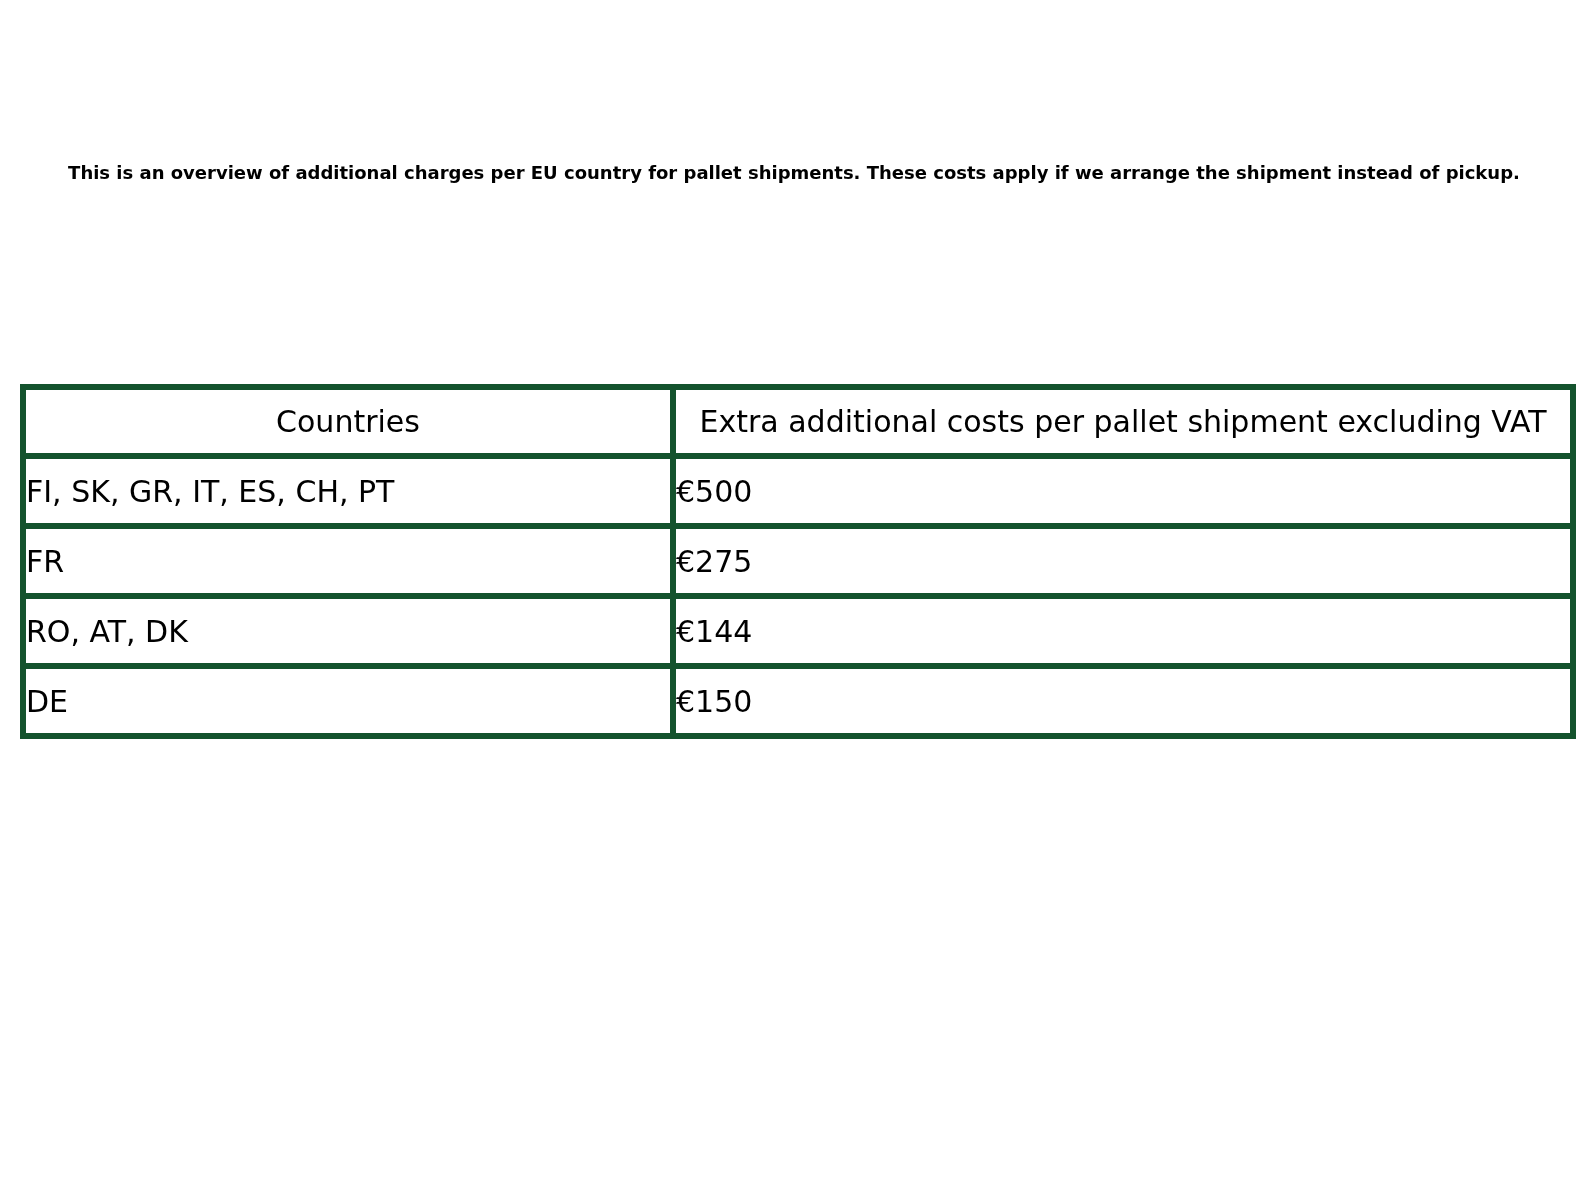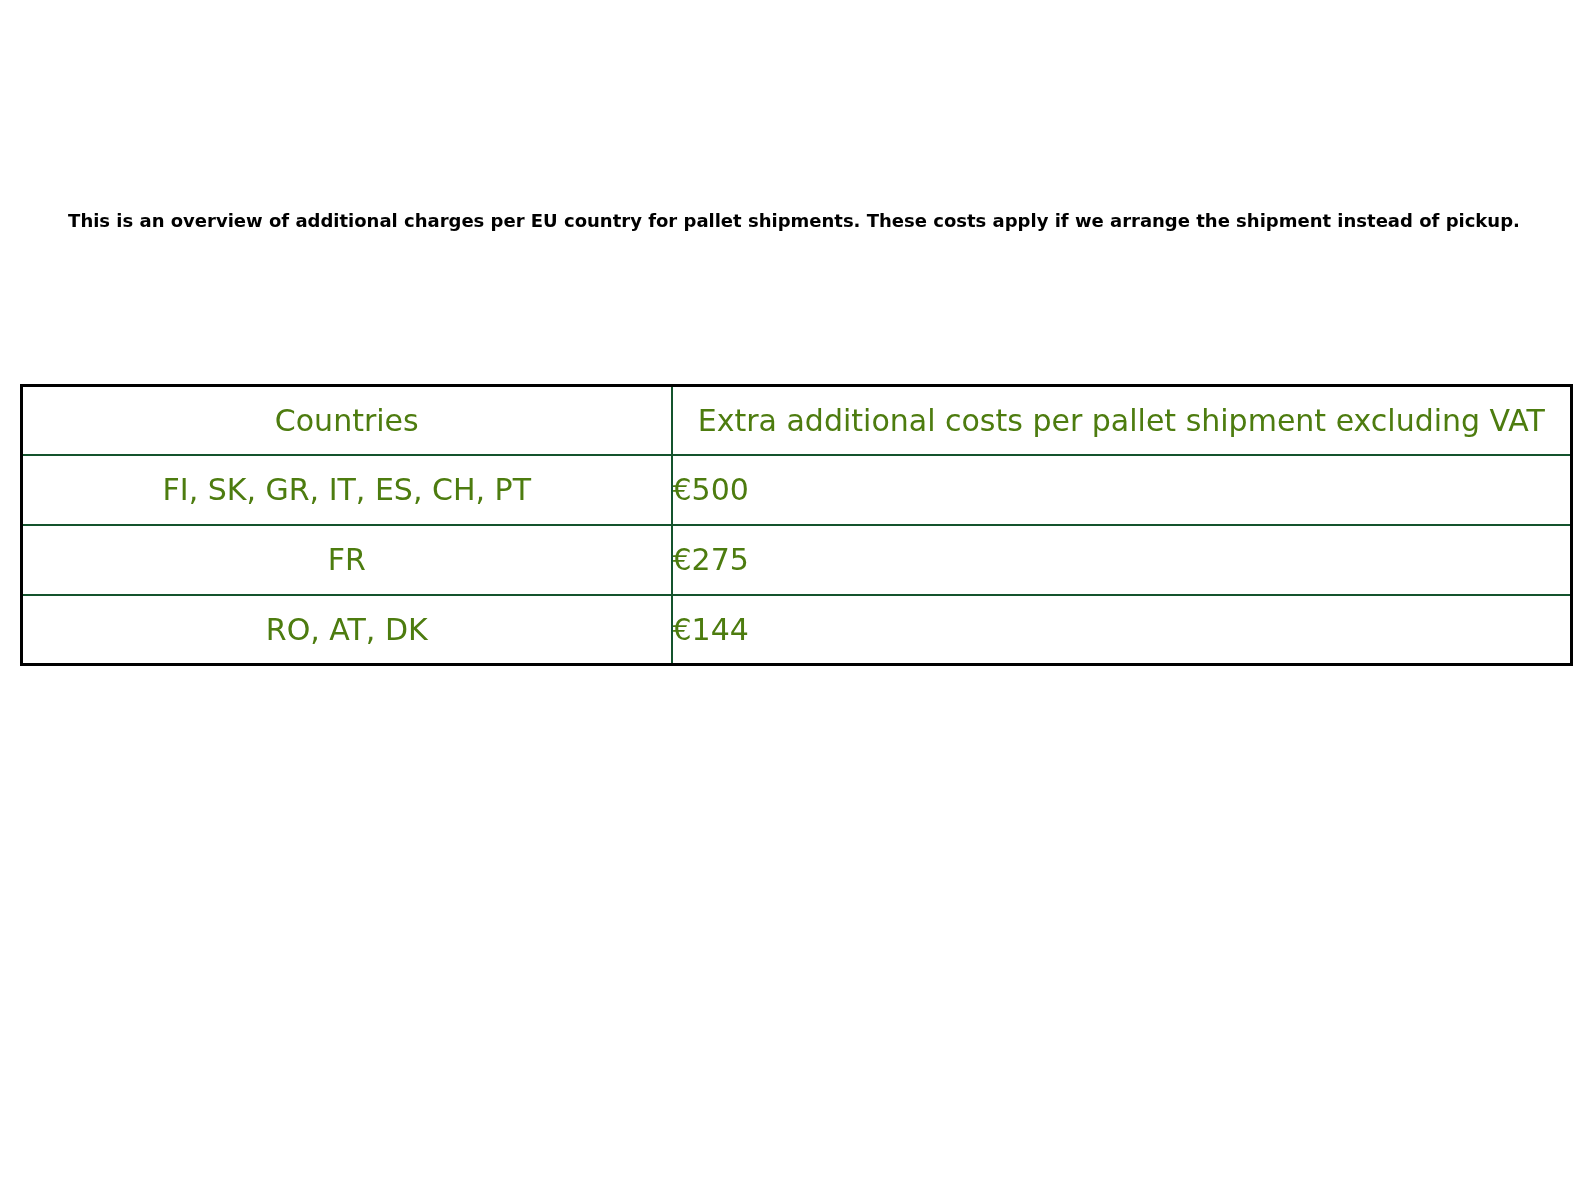--- a/index.html
+++ b/index.html
@@ -19,52 +19,51 @@
     position: absolute;
     left: 0;
     right: 0;
     top: 162px;
     text-align: center;
     font-size: 18px;
     font-weight: bold;
     line-height: 1.25;
     color: #000000;
     white-space: nowrap;
-    margin-top: 48px;
   }
   table.charges {
     position: absolute;
     left: 20px;
     top: 384px;
     width: 1550px;
     border-collapse: collapse;
     table-layout: fixed;
     background: #ffffff;
     border: 3px solid #000000;
   }
   table.charges col.col-countries { width: 650px; }
   table.charges col.col-costs { width: 900px; }
   table.charges th,
   table.charges td {
-    border: 2px solid #14532d;
+    border: 6px solid #14532d;
     padding: 0;
     font-size: 30px;
     font-weight: normal;
-    color: #4d7c0f;
+    color: #000000;
     vertical-align: middle;
     white-space: nowrap;
     overflow: hidden;
   }
   table.charges thead tr { height: 69px; }
   table.charges tbody tr { height: 70px; }
   table.charges th {
     text-align: center;
   }
   td.cell-countries {
-    text-align: center;
+    text-align: left;
     padding-left: 65px;
   }
   td.cell-cost {
     text-align: left;
     padding-left: 90px;
   }
 </style>
 </head>
 <body>
 
@@ -87,14 +86,18 @@
       <td class="cell-cost">€500</td>
     </tr>
     <tr>
       <td class="cell-countries">FR</td>
       <td class="cell-cost">€275</td>
     </tr>
     <tr>
       <td class="cell-countries">RO, AT, DK</td>
       <td class="cell-cost">€144</td>
     </tr>
+    <tr>
+      <td class="cell-countries">DE</td>
+      <td class="cell-cost">€150</td>
+    </tr>
   </tbody>
 </table>
 
 </body></html>

